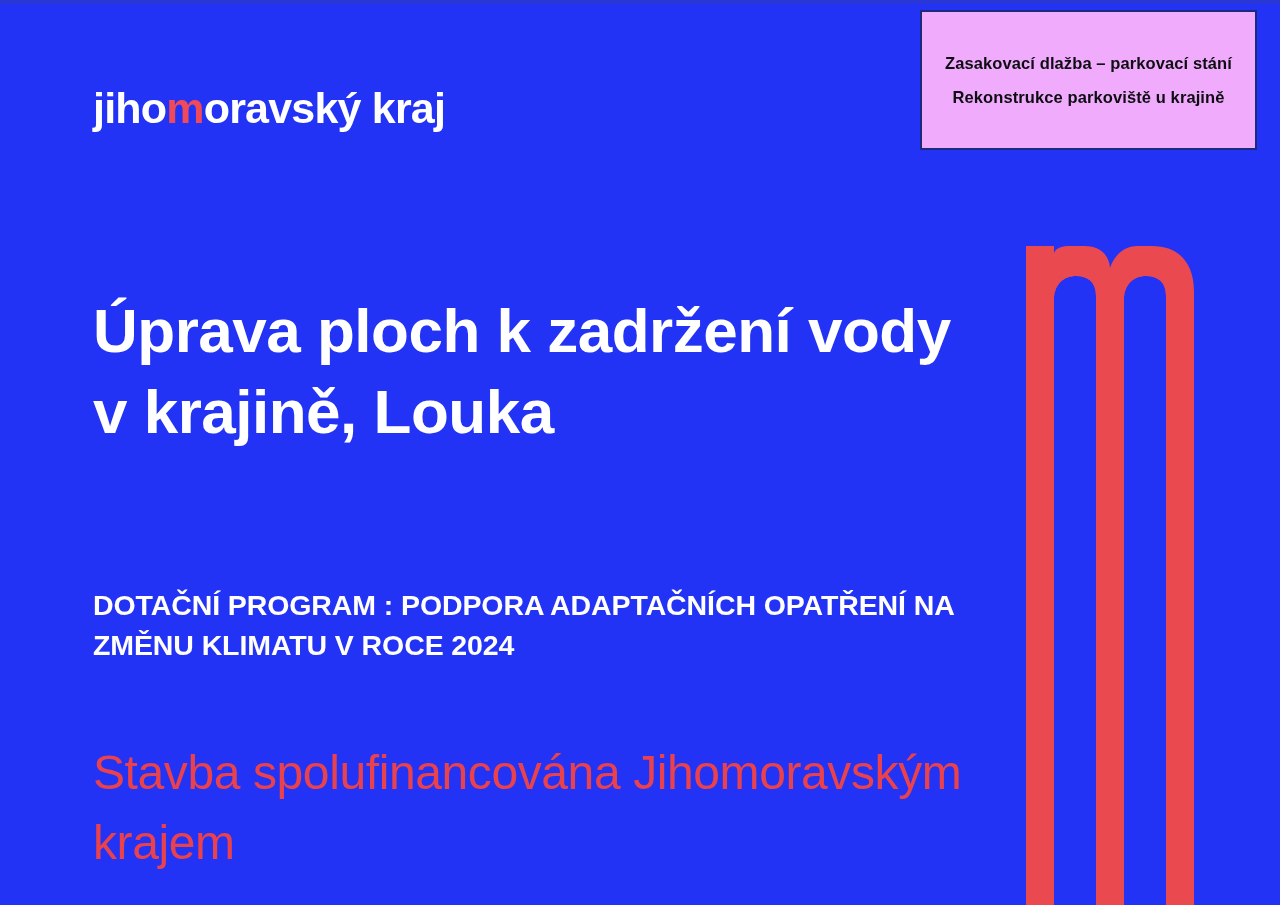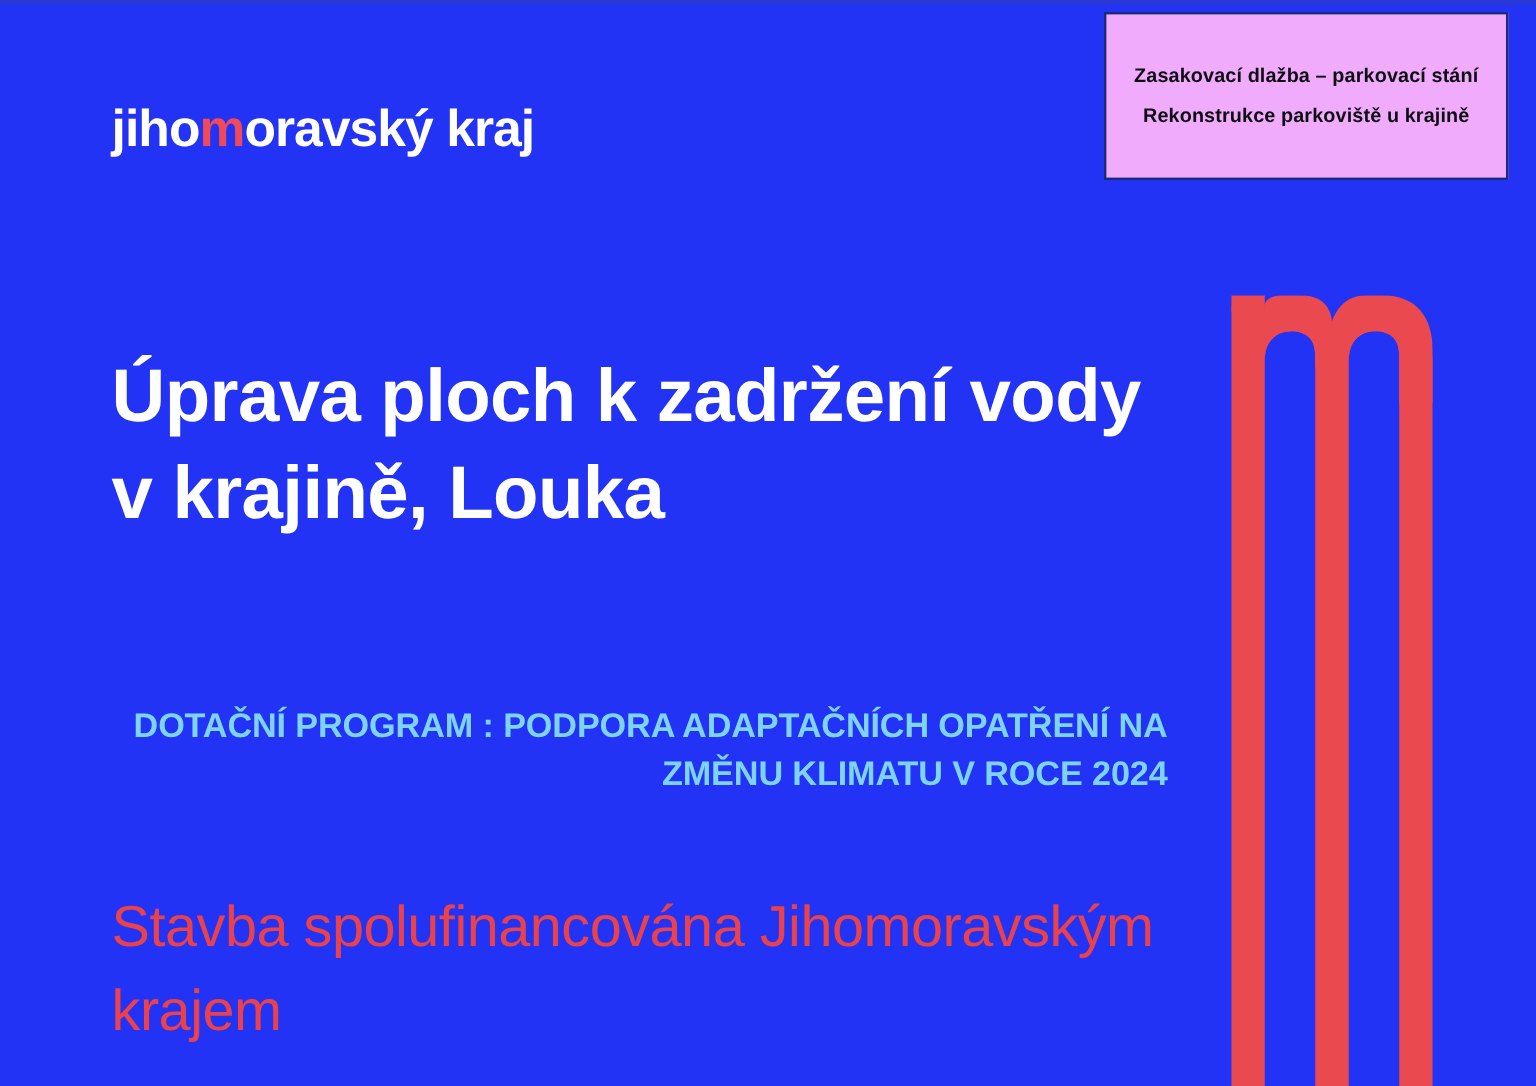--- a/index.html
+++ b/index.html
@@ -76,26 +76,25 @@
     font-weight: bold;
     line-height: 1.3;
     letter-spacing: -0.5px;
   }
 
   .program-line {
     position: absolute;
     left: 93px;
     top: 585px;
     width: 880px;
-    color: #7dd3fc;
+    color: #ffffff;
     font-size: 28.5px;
     font-weight: bold;
     line-height: 1.42;
     letter-spacing: -0.1px;
-    text-align: right;
   }
 
   .cofinance-note {
     position: absolute;
     left: 93px;
     top: 738px;
     width: 880px;
     color: #e9424c;
     font-size: 48px;
     font-weight: normal;

